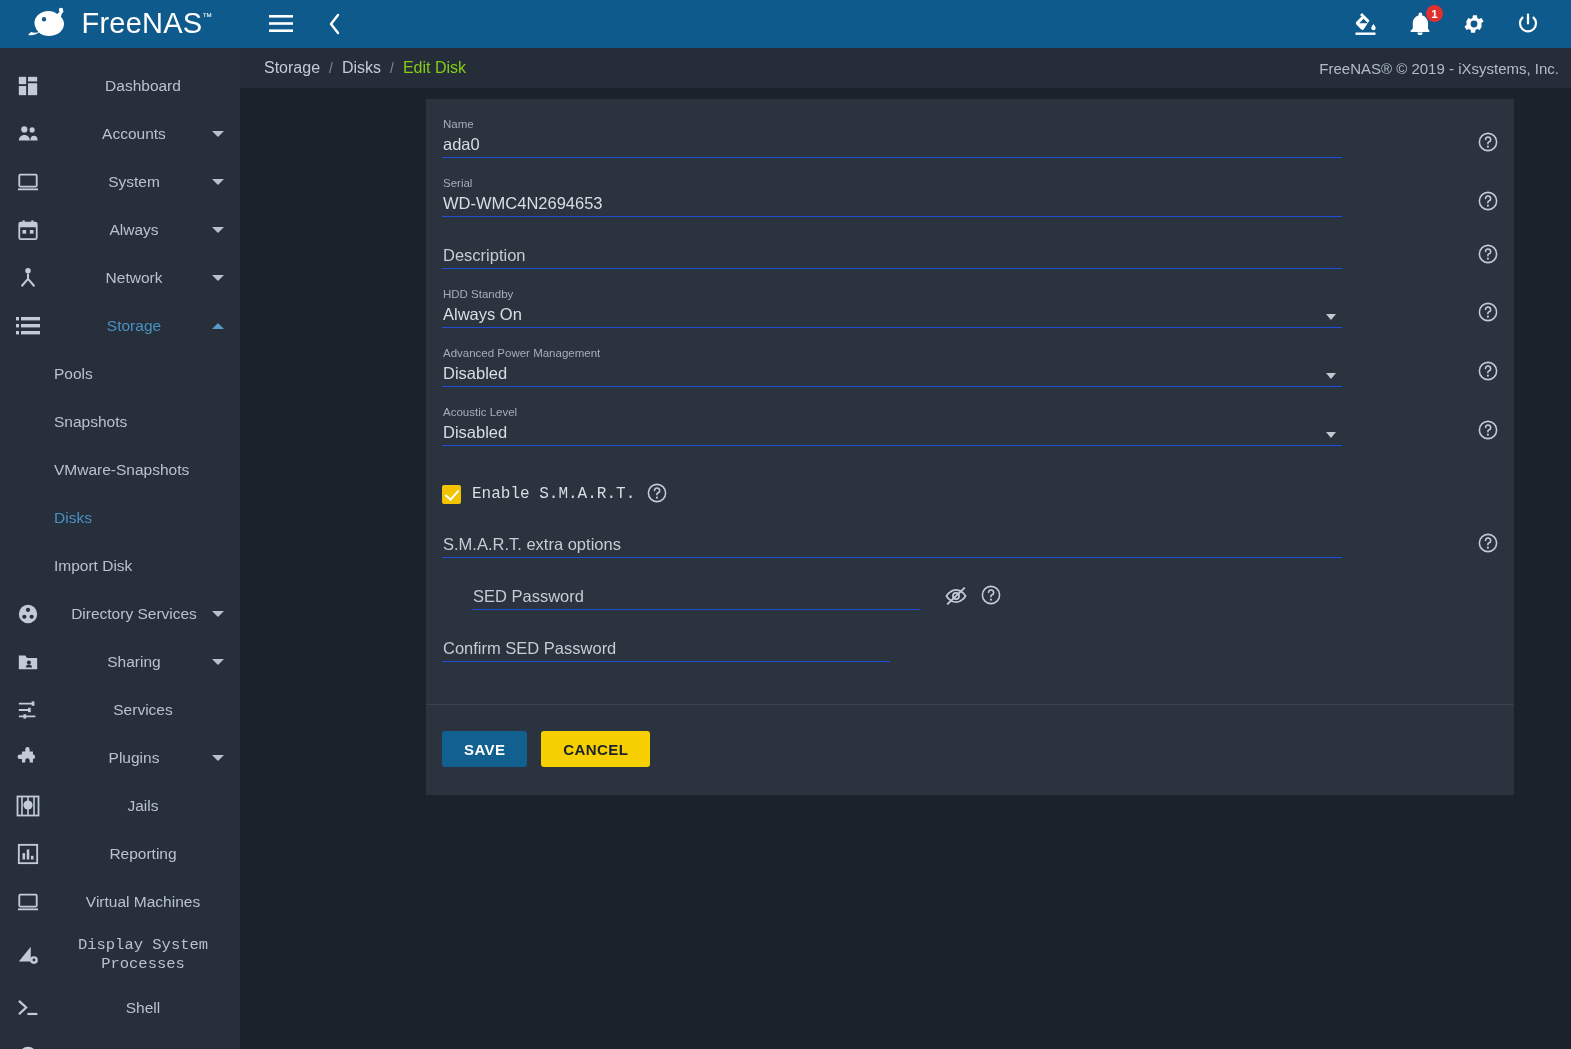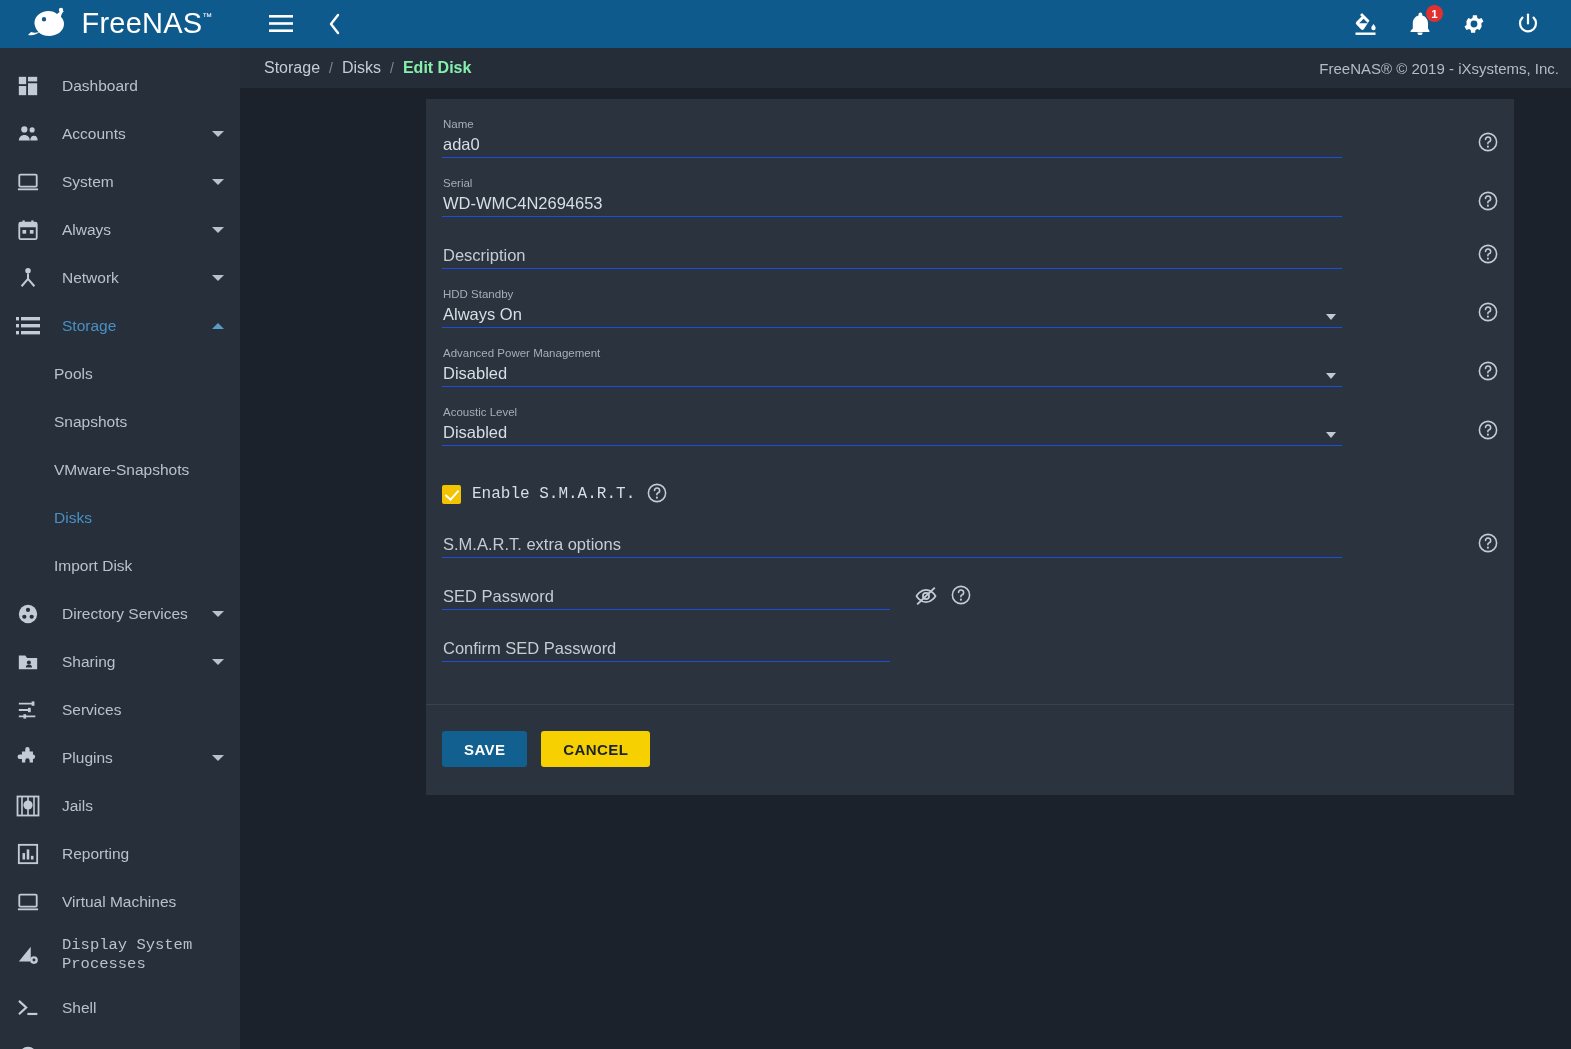--- a/index.html
+++ b/index.html
@@ -12,20 +12,21 @@
   .app { position: relative; width: 1571px; height: 1049px; display: flex; }
 
   
   .sidebar {
     width: 240px; height: 1049px;
     background: #262f3a;
     flex: 0 0 240px;
     overflow: hidden;
     position: relative;
     z-index: 5;
+    text-align: center;
   }
   .brand {
     height: 48px;
     background: #0f5a8c;
     display: flex; align-items: center; justify-content: center;
     gap: 8px;
   }
   .brand-logo { width: 46px; height: 36px; display:block; }
   .brand-text {
     color: #fff; font-size: 29px; font-weight: 300;
@@ -92,21 +93,21 @@
   }
 
   .breadcrumbbar {
     height: 40px; background: #252e38;
     display: flex; align-items: center;
     padding: 0 12px 0 24px;
     flex: 0 0 40px;
     color: #c3ccd6; font-size: 16px;
   }
   .crumb { cursor: pointer; }
-  .crumb.last { cursor: default; color: #86efac; font-weight: bold; }
+  .crumb.last { cursor: default; color: #84cc16; }
   .crumb-sep { margin: 0 9px; color: #7f8a96; font-size: 14px; }
   .copyright { margin-left: auto; color: #b3bcc6; font-size: 15px; }
 
   .content {
     flex: 1 1 auto; position: relative;
     background: #1b222b;
     overflow: hidden;
   }
 
   
@@ -160,21 +161,21 @@
     flex: 0 0 19px;
   }
   .checkbox::after {
     content: ""; position: absolute;
     left: 5.5px; top: 2px; width: 6px; height: 11px;
     border: solid #fff; border-width: 0 2.2px 2.2px 0;
     transform: rotate(42deg);
   }
   .check-label { color: #d8dee5; font-size: 16px; }
 
-  .pw-row { display: flex; align-items: center; }
+  .pw-row { display: flex; align-items: center; margin-left: 30px; }
   .pw-icons { display: flex; align-items: center; gap: 12px; margin-left: 24px; padding-bottom: 2px; }
   .ico-btn-sm { width: 24px; height: 24px; cursor: pointer; }
 
   .card-divider { height: 1px; background: #39434f; }
   .card-actions { padding: 26px 16px 28px 16px; display: flex; gap: 14px; }
   .btn {
     border: none; cursor: pointer;
     font-size: 15px; font-weight: bold;
     letter-spacing: .4px;
     padding: 0 22px; height: 36px; border-radius: 3px;

